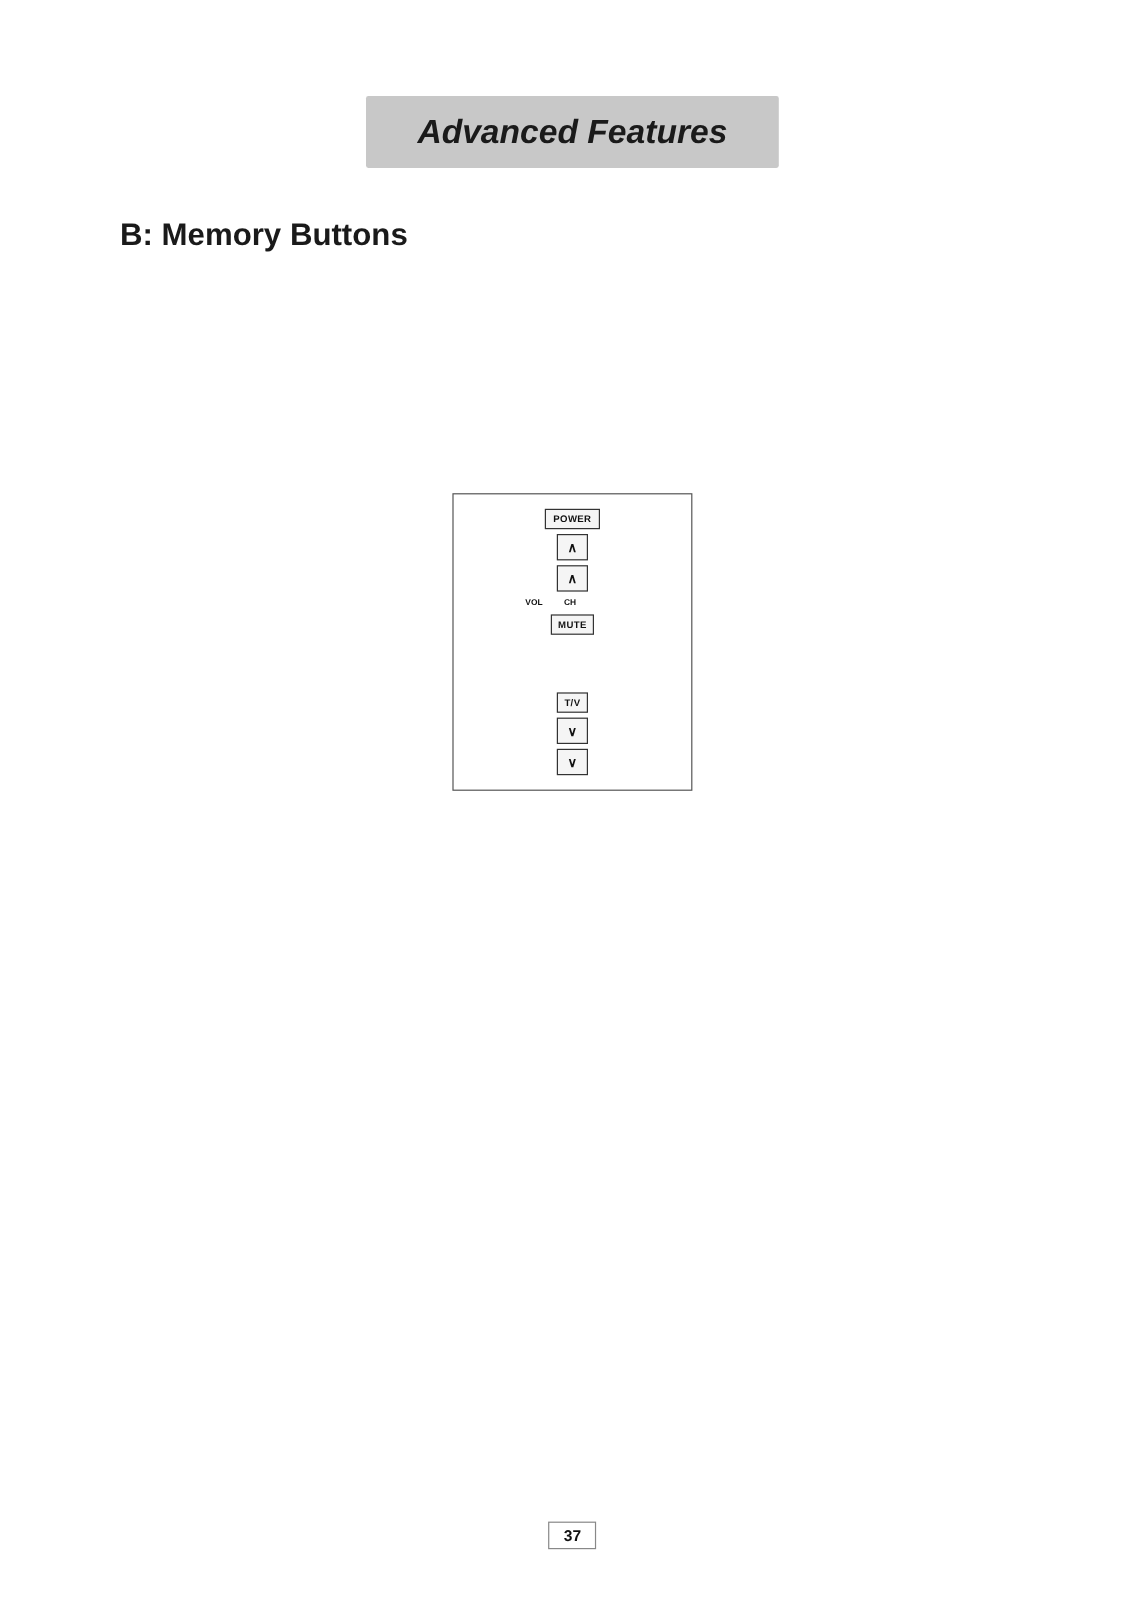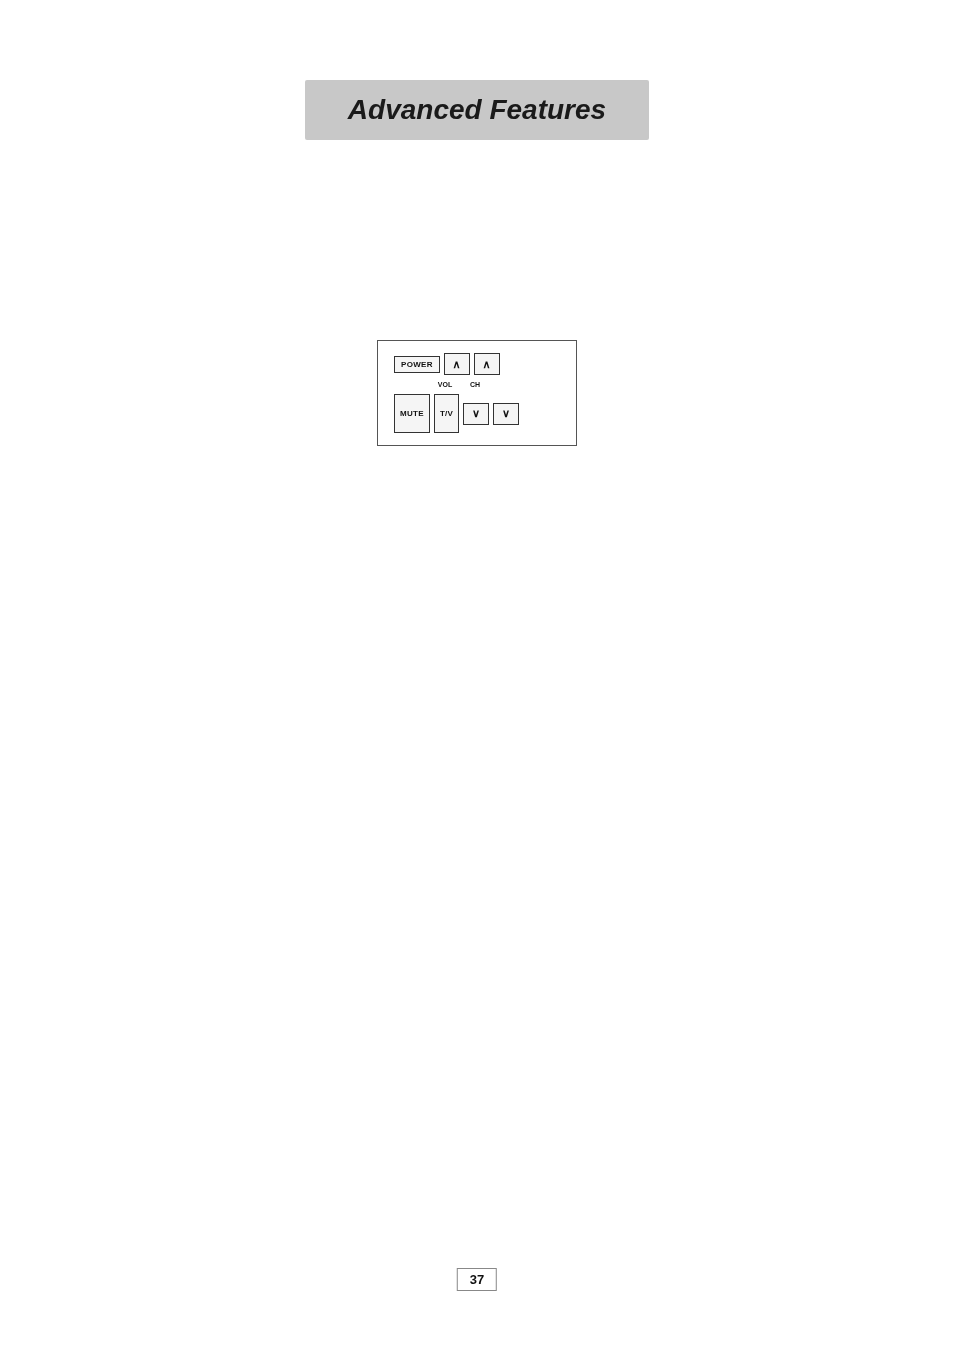--- a/index.html
+++ b/index.html
@@ -61,50 +61,51 @@
       padding: 12px 16px;
       display: inline-flex;
       flex-direction: column;
       gap: 6px;
       background: #fff;
       min-width: 200px;
     }
 
     .remote-row {
       display: flex;
-      flex-direction: row;
+      flex-direction: column;
       align-items: center;
       gap: 4px;
     }
 
     .btn {
       border: 1.5px solid #333;
       background: #f5f5f5;
       font-size: 8px;
       font-weight: bold;
       font-family: Arial, sans-serif;
-      padding: 14px 5px;
+      padding: 3px 5px;
       min-width: 28px;
       text-align: center;
       cursor: default;
       letter-spacing: 0.3px;
       color: #111;
     }
 
     .btn-power {
       min-width: 38px;
       padding: 3px 6px;
     }
 
     .btn-mute {
       min-width: 28px;
     }
 
     .btn-tv {
       min-width: 22px;
+      margin-top: 44px;
     }
 
     .btn-arrow {
       min-width: 26px;
       height: 22px;
       display: flex;
       align-items: center;
       justify-content: center;
       font-size: 11px;
       padding: 0;
@@ -155,20 +156,21 @@
   </style>
 </head>
 <body>
 
 <div class="page-container">
 
   <div class="title-banner">
     <span>Advanced Features</span>
   </div>
 
+  <h2 class="section-heading">B: Memory Buttons</h2>
 
   <div class="remote-diagrams">
 
     <div class="remote-panel">
       <div class="remote-row">
         <div class="btn btn-power">POWER</div>
         <div class="btn btn-arrow">
           <span>∧</span>
         </div>
         <div class="btn btn-arrow">

